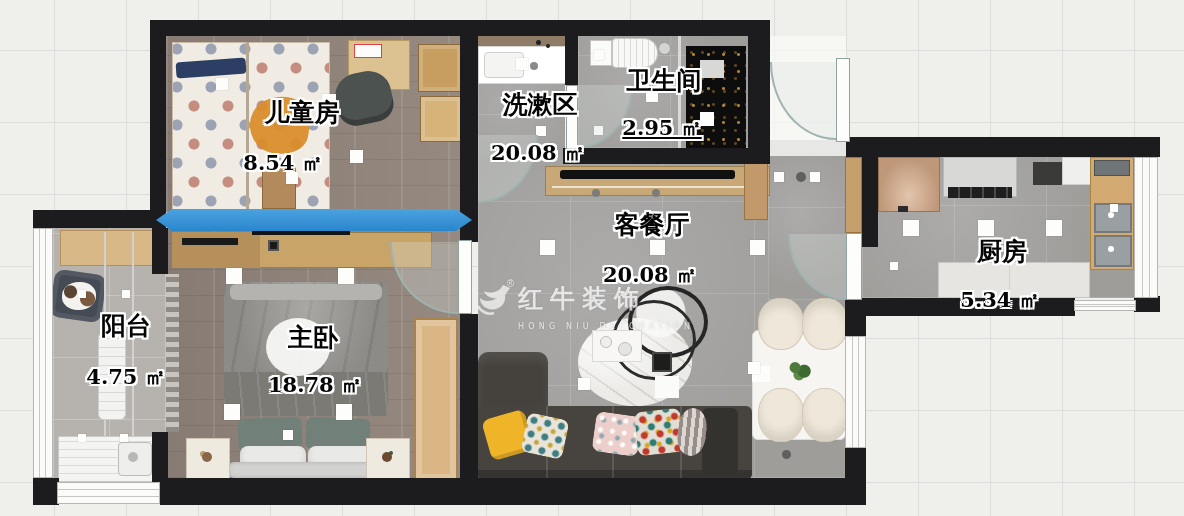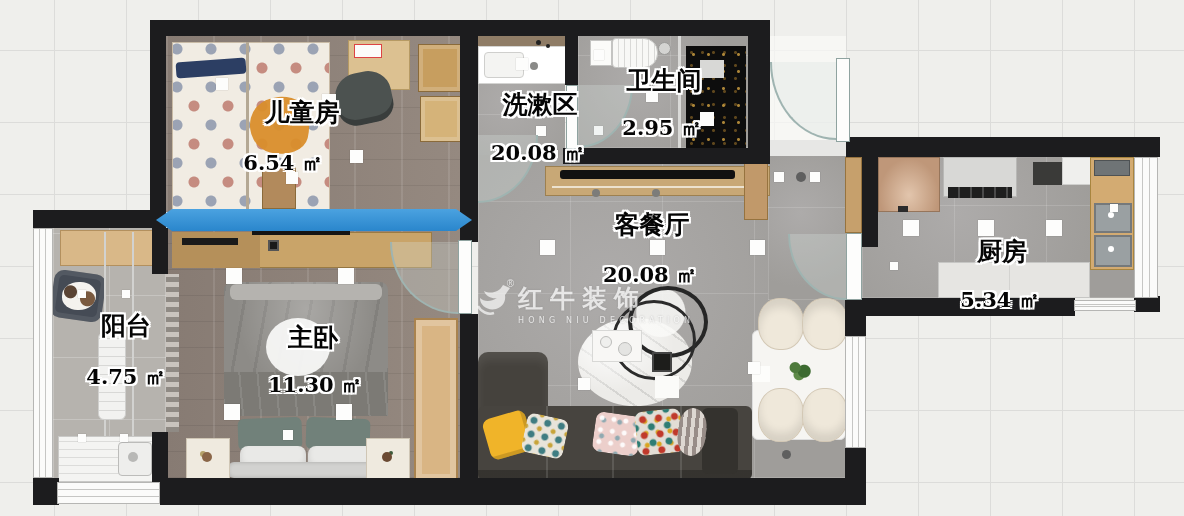--- a/index.html
+++ b/index.html
@@ -34,21 +34,21 @@
   .lbl{position:absolute;transform:translateX(-50%);font-family:"DejaVu Serif","Liberation Serif",serif;
     font-weight:bold;color:#050505;white-space:nowrap;z-index:40;line-height:1;
     text-shadow:-2px -2px 0 #fff,2px -2px 0 #fff,-2px 2px 0 #fff,2px 2px 0 #fff,-2px 0 0 #fff,2px 0 0 #fff,0 -2px 0 #fff,0 2px 0 #fff;}
   .lbl.name{font-size:25px;}
   .lbl.area{font-size:21px;}
   .arrow{position:absolute;z-index:30;background:linear-gradient(#4ba2e0,#2a86cc);
     clip-path:polygon(0 50%,16px 0,calc(100% - 16px) 0,100% 50%,calc(100% - 16px) 100%,16px 100%);}
   #watermark{position:absolute;left:472px;top:282px;z-index:35;display:flex;align-items:flex-start;opacity:.82;}
   #watermark .wm-text{margin-left:6px;color:rgba(252,252,252,.92);text-shadow:0 0 2px rgba(120,120,120,.6);}
   #watermark .wm-brand{font-size:25px;font-weight:bold;letter-spacing:7px;font-family:"DejaVu Serif","Liberation Serif",serif;}
-  #watermark .wm-sub{font-size:8px;letter-spacing:4.2px;margin-top:1px;font-family:"DejaVu Sans","Liberation Sans",sans-serif;}
+  #watermark .wm-sub{font-size:8px;letter-spacing:4.2px;margin-top:7px;font-family:"DejaVu Sans","Liberation Sans",sans-serif;}
   .curtain{position:absolute;z-index:6;background:repeating-linear-gradient(0deg,#8f8a84 0 5px,#c9c4be 5px 10px);}
 </style>
 </head>
 <body>
 
 <div id="stage">
 
   <div class="floor-wood" style="left:166px;top:36px;width:294px;height:176px;"></div>
   <div class="floor-wood" style="left:166px;top:228px;width:294px;height:250px;background-color:#857970;"></div>
   <div class="floor-balcony" style="left:53px;top:228px;width:113px;height:254px;"></div>
@@ -254,33 +254,33 @@
   <div class="sq" style="left:810px;top:172px;width:10px;height:10px;"></div>
   <div class="sq" style="left:903px;top:220px;width:16px;height:16px;"></div>
   <div class="sq" style="left:978px;top:220px;width:16px;height:16px;"></div>
   <div class="sq" style="left:1046px;top:220px;width:16px;height:16px;"></div>
   <div class="sq" style="left:1110px;top:204px;width:8px;height:8px;"></div>
   <div class="sq" style="left:890px;top:262px;width:8px;height:8px;"></div>
   <div class="dot" style="left:796px;top:172px;width:10px;height:10px;"></div>
   <div class="dot" style="left:782px;top:450px;width:9px;height:9px;"></div>
 
   <div class="lbl name" style="left:302px;top:100px;">儿童房</div>
-  <div class="lbl area" style="left:283px;top:152px;">6.54 ㎡</div>
+  <div class="lbl area" style="left:283px;top:152px;">8.54 ㎡</div>
   <div class="lbl name" style="left:540px;top:92px;">洗漱区</div>
   <div class="lbl area" style="left:538px;top:142px;">20.08 ㎡</div>
   <div class="lbl name" style="left:664px;top:68px;">卫生间</div>
-  <div class="lbl area" style="left:662px;top:117px;">2.95 ㎡</div>
+  <div class="lbl area" style="left:662px;top:117px;text-decoration:underline;">2.95 ㎡</div>
   <div class="lbl name" style="left:652px;top:212px;">客餐厅</div>
   <div class="lbl area" style="left:650px;top:264px;">20.08 ㎡</div>
   <div class="lbl name" style="left:1002px;top:239px;">厨房</div>
   <div class="lbl area" style="left:1000px;top:289px;">5.34 ㎡</div>
   <div class="lbl name" style="left:126px;top:313px;">阳台</div>
   <div class="lbl area" style="left:126px;top:366px;">4.75 ㎡</div>
   <div class="lbl name" style="left:313px;top:325px;">主卧</div>
-  <div class="lbl area" style="left:315px;top:374px;">11.30 ㎡</div>
+  <div class="lbl area" style="left:315px;top:374px;">18.78 ㎡</div>
 
   <div id="watermark">
     <span style="position:relative;display:inline-block;width:40px;height:38px;">
       <svg viewBox="0 0 40 38" width="40" height="38">
         <path d="M31 3c-4 8-13 9-19 6 2 6 9 8 13 7-6 4-13 4-17 0 0 8 8 13 16 11 7-2 10-8 9-14l5-7z" fill="rgba(252,252,252,.85)"></path>
         <path d="M6 24c3 6 10 9 16 7" stroke="rgba(252,252,252,.85)" stroke-width="2.5" fill="none"></path>
       </svg>
       <span style="position:absolute;right:-2px;top:-4px;font-size:10px;color:rgba(252,252,252,.9);text-shadow:0 0 2px rgba(120,120,120,.6);">®</span>
     </span>
     <span class="wm-text">

